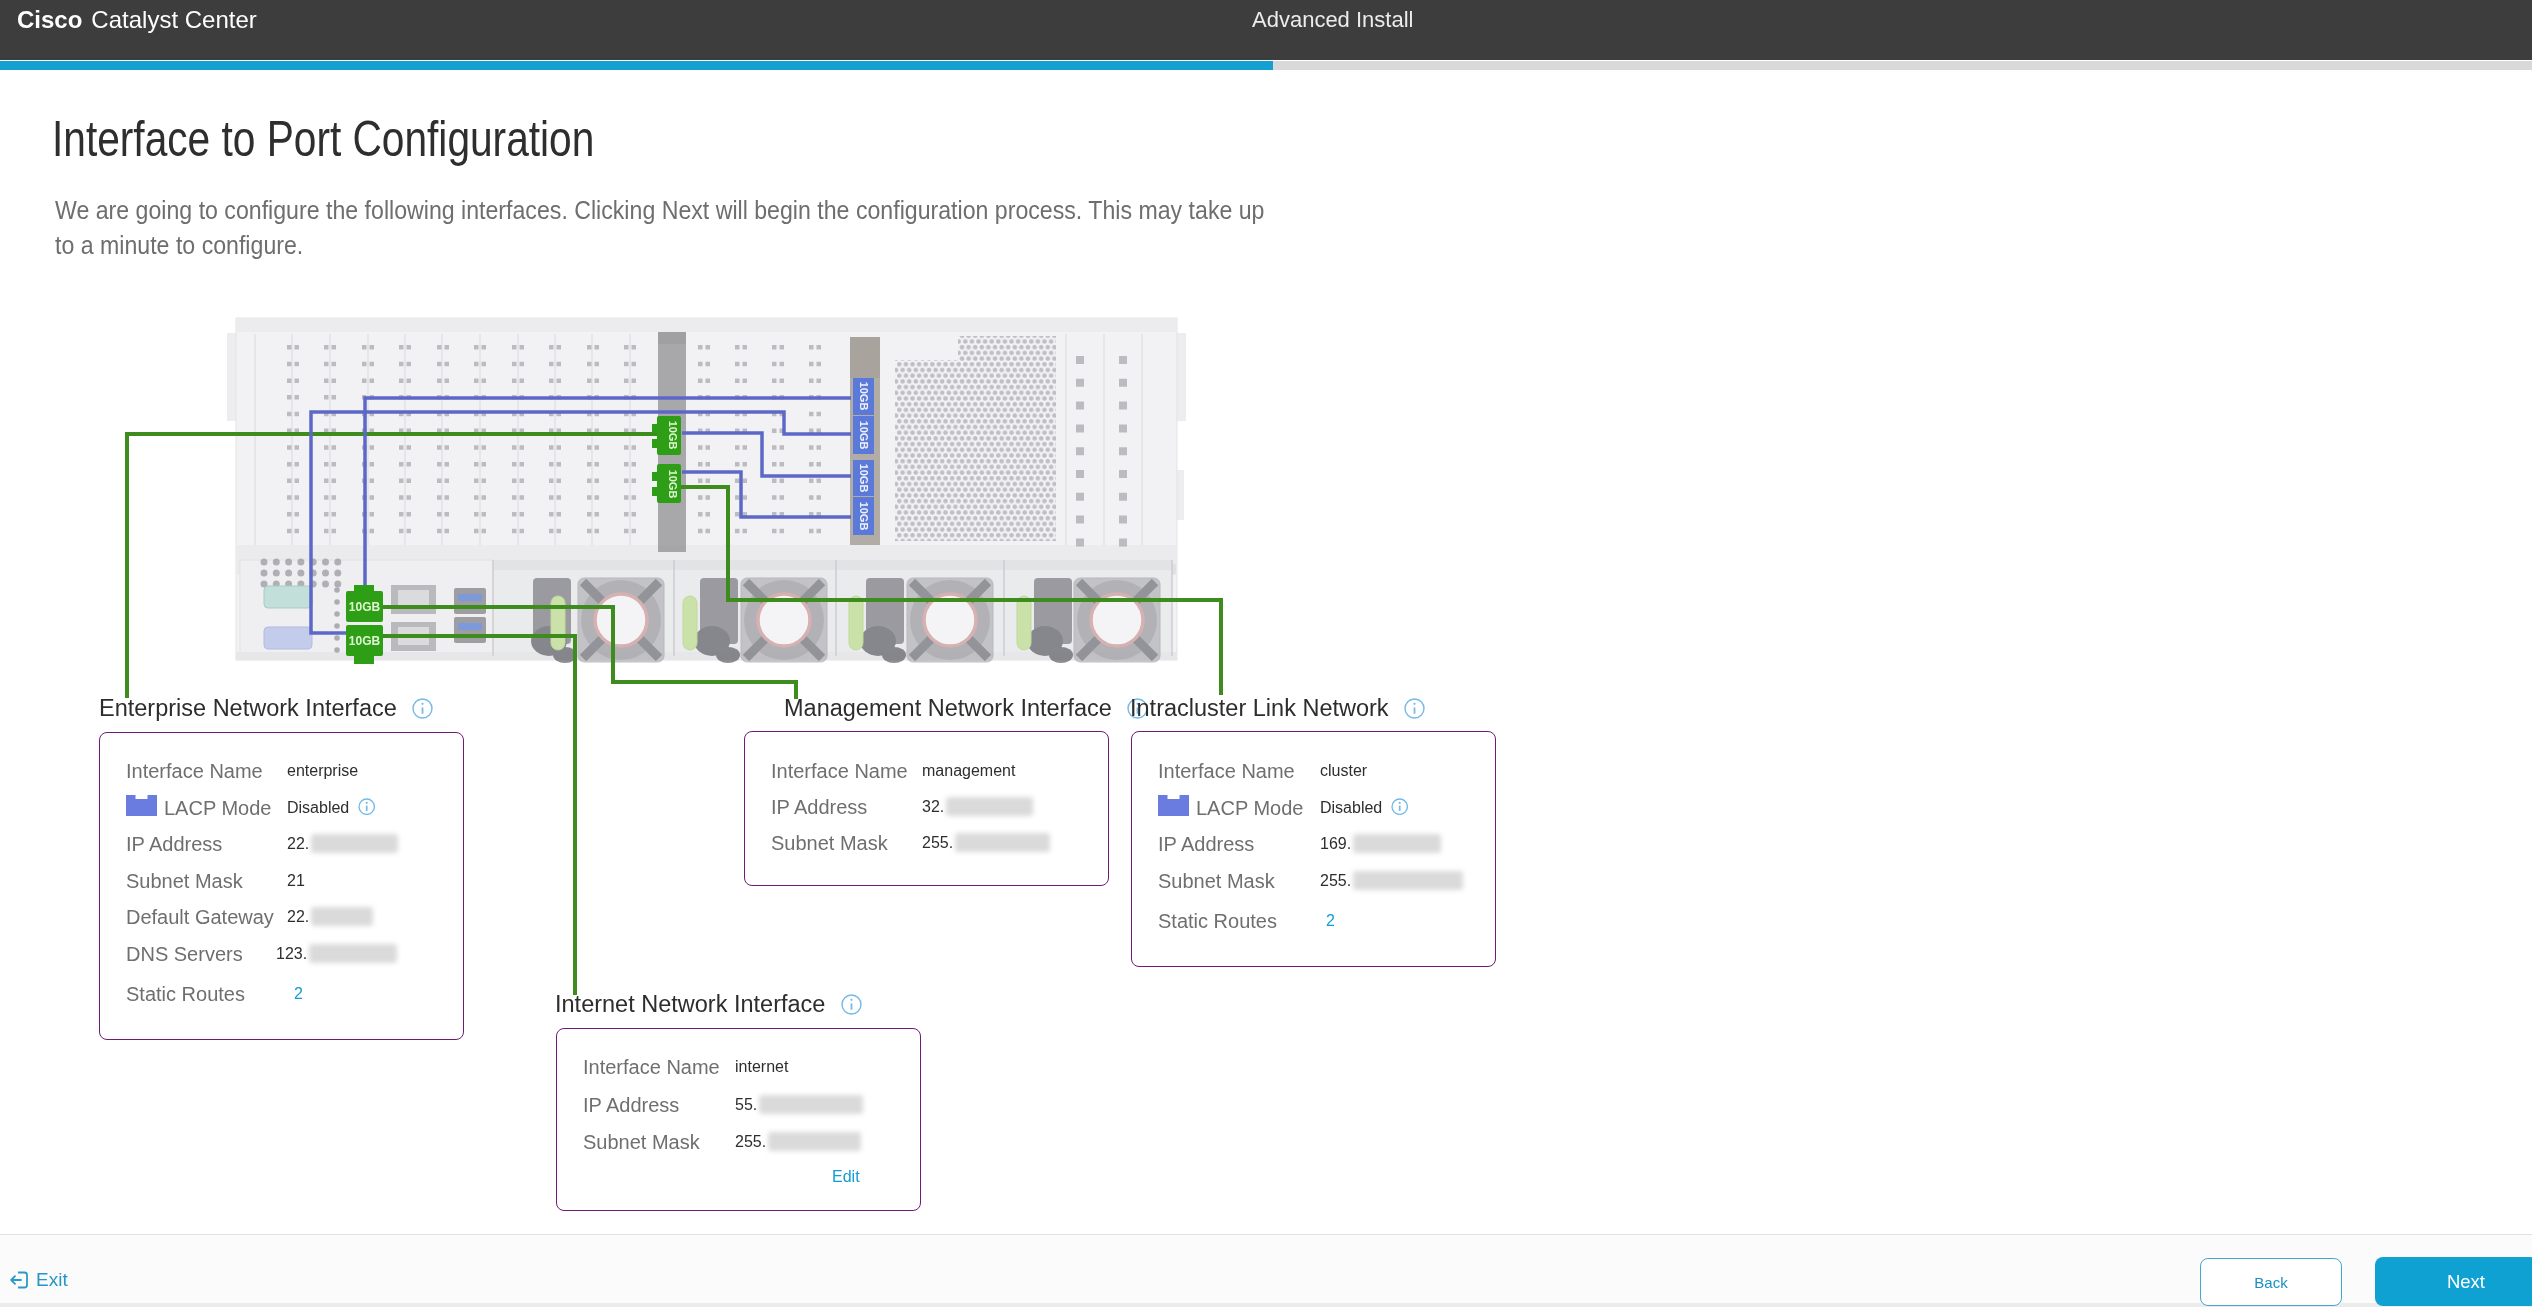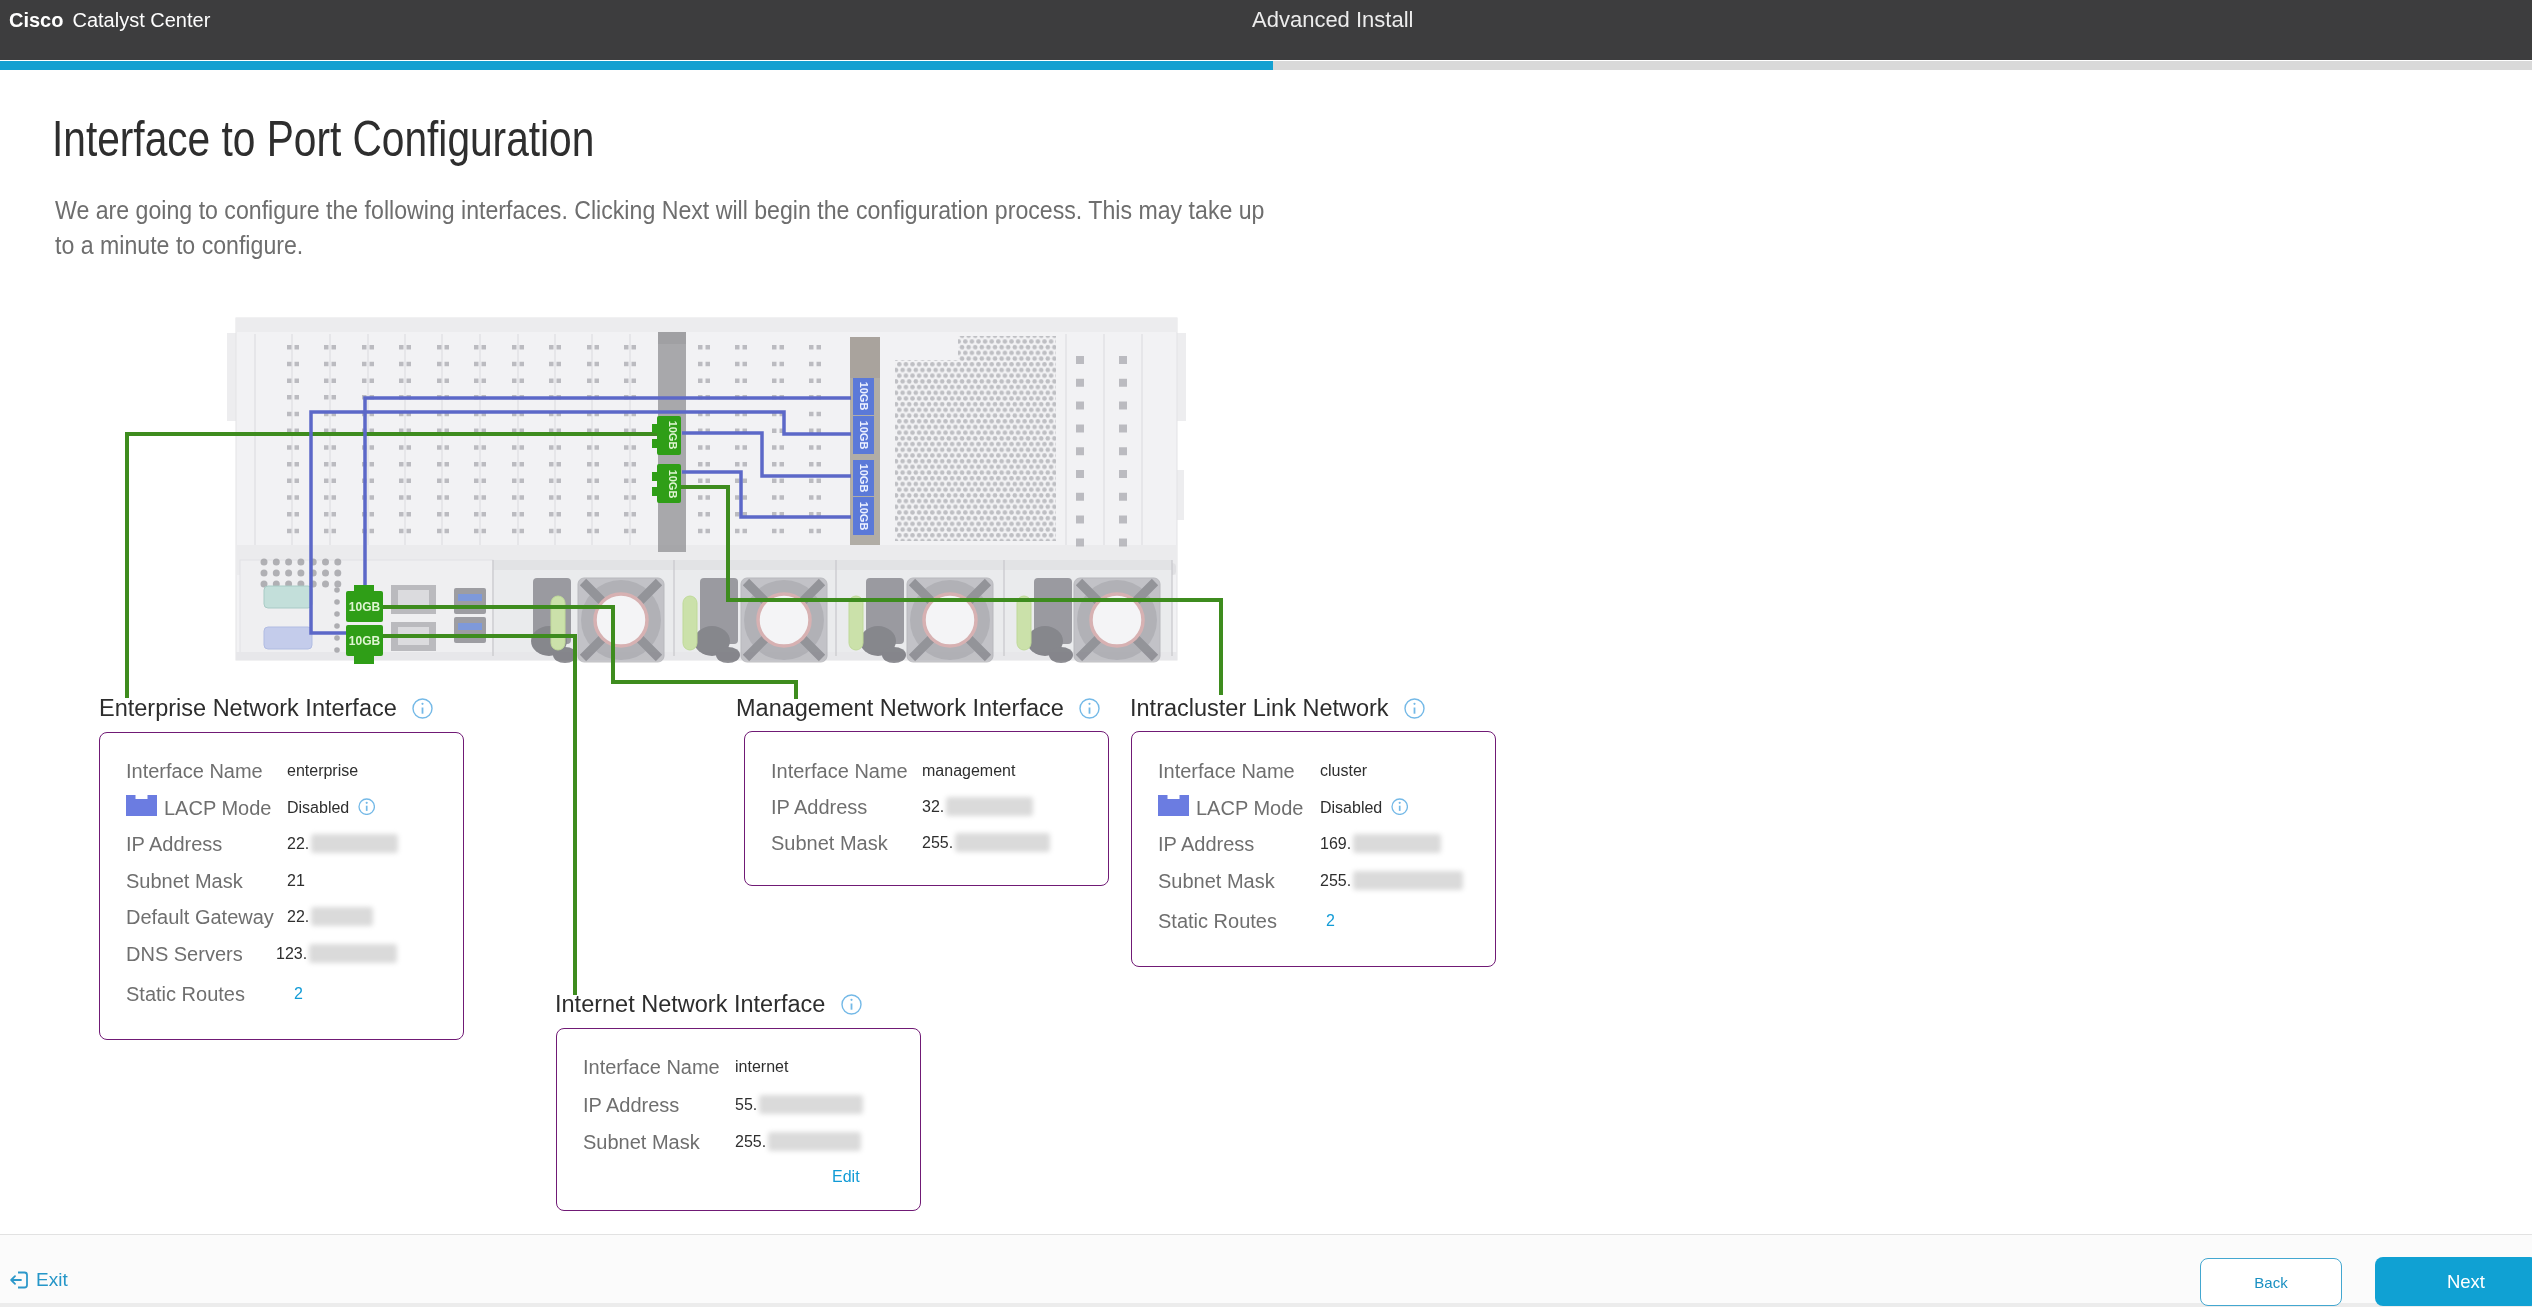--- a/index.html
+++ b/index.html
@@ -1,20 +1,20 @@
 <!DOCTYPE html>
 <html><head>
 <meta charset="utf-8">
 <style>
   html,body{margin:0;padding:0;}
   body{width:2532px;height:1307px;position:relative;overflow:hidden;background:#fff;
        font-family:"Liberation Sans",sans-serif;-webkit-font-smoothing:antialiased;}
   .abs{position:absolute;}
   .topbar{left:0;top:0;width:2532px;height:60px;background:#3d3d3e;}
-  .brand{left:9px;top:0;height:40px;line-height:40px;font-size:20px;color:#fff;white-space:nowrap;}
+  .brand{left:17px;top:0;height:40px;line-height:40px;font-size:24px;color:#fff;white-space:nowrap;}
   .brand b{font-weight:700;}
   .brand span{font-weight:400;color:#fdfdfd;margin-left:9px;}
   .advinstall{left:1252px;top:0;height:40px;line-height:40px;font-size:22px;color:#ececec;}
   .ptrack{left:0;top:61px;width:2532px;height:9px;background:#d9d9d9;}
   .pfill{left:0;top:0;width:1273px;height:9px;background:#14a0d1;position:absolute;}
   .title{left:52px;top:114px;font-size:50px;line-height:1;color:#2e2e2e;white-space:nowrap;
          transform:scaleX(0.813);transform-origin:0 0;}
   .para{left:55px;top:193px;font-size:26px;line-height:34.5px;color:#6e6e6e;white-space:nowrap;
         transform:scaleX(0.89);transform-origin:0 0;}
   .seclab{font-size:23.5px;line-height:1;color:#2d2d2d;white-space:nowrap;}
@@ -195,21 +195,21 @@
 <rect x="853" y="460" width="21" height="36" fill="#5b79d8"></rect>
 <text x="863.5" y="482" font-size="11" font-weight="700" fill="#eef2ff" text-anchor="middle" font-family="Liberation Sans" transform="rotate(90 863.5 478)">10GB</text>
 <rect x="853" y="497" width="21" height="38" fill="#5b79d8"></rect>
 <text x="863.5" y="520" font-size="11" font-weight="700" fill="#eef2ff" text-anchor="middle" font-family="Liberation Sans" transform="rotate(90 863.5 516)">10GB</text>
 </svg>
 <div class="abs seclab" style="left:99px;top:697px">Enterprise Network Interface <svg width="21" height="21" viewBox="0 0 21 21">
       <circle cx="10.5" cy="10.5" r="9.5" fill="none" stroke="#74b9e7" stroke-width="1.4"></circle>
       <line x1="10.5" y1="9.5" x2="10.5" y2="15.7" stroke="#74b9e7" stroke-width="1.7999999999999998"></line>
       <circle cx="10.5" cy="5.8" r="1.1" fill="#74b9e7"></circle>
     </svg></div>
-<div class="abs seclab" style="left:736px;top:697px">Management Network Interface <svg width="21" height="21" viewBox="0 0 21 21">
+<div class="abs seclab" style="left:784px;top:697px">Management Network Interface <svg width="21" height="21" viewBox="0 0 21 21">
       <circle cx="10.5" cy="10.5" r="9.5" fill="none" stroke="#74b9e7" stroke-width="1.4"></circle>
       <line x1="10.5" y1="9.5" x2="10.5" y2="15.7" stroke="#74b9e7" stroke-width="1.7999999999999998"></line>
       <circle cx="10.5" cy="5.8" r="1.1" fill="#74b9e7"></circle>
     </svg></div>
 <div class="abs seclab" style="left:1130px;top:697px">Intracluster Link Network <svg width="21" height="21" viewBox="0 0 21 21">
       <circle cx="10.5" cy="10.5" r="9.5" fill="none" stroke="#74b9e7" stroke-width="1.4"></circle>
       <line x1="10.5" y1="9.5" x2="10.5" y2="15.7" stroke="#74b9e7" stroke-width="1.7999999999999998"></line>
       <circle cx="10.5" cy="5.8" r="1.1" fill="#74b9e7"></circle>
     </svg></div>
 <div class="abs seclab" style="left:555px;top:993px">Internet Network Interface <svg width="21" height="21" viewBox="0 0 21 21">

